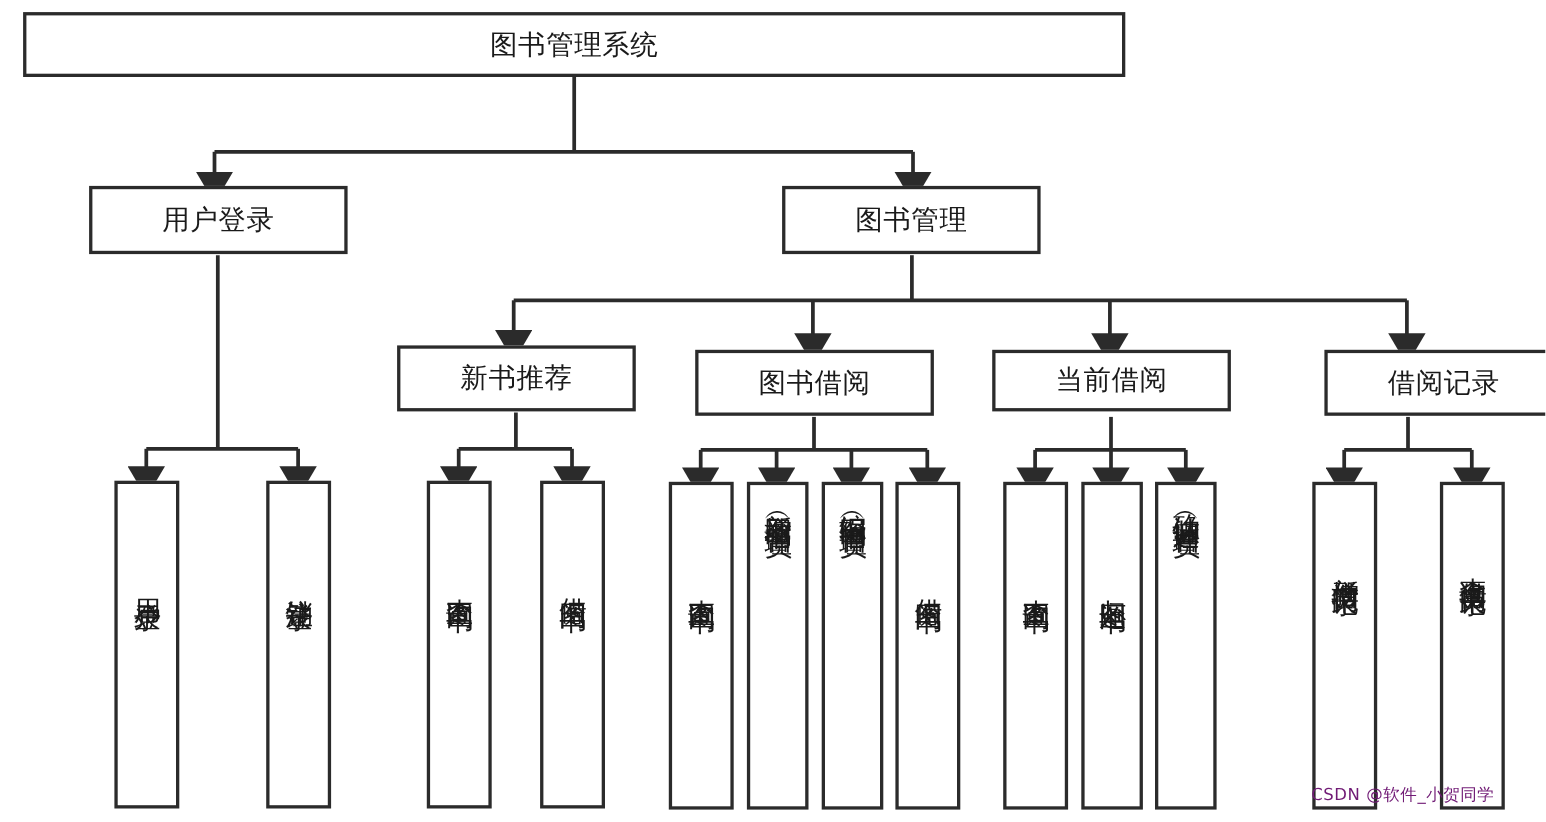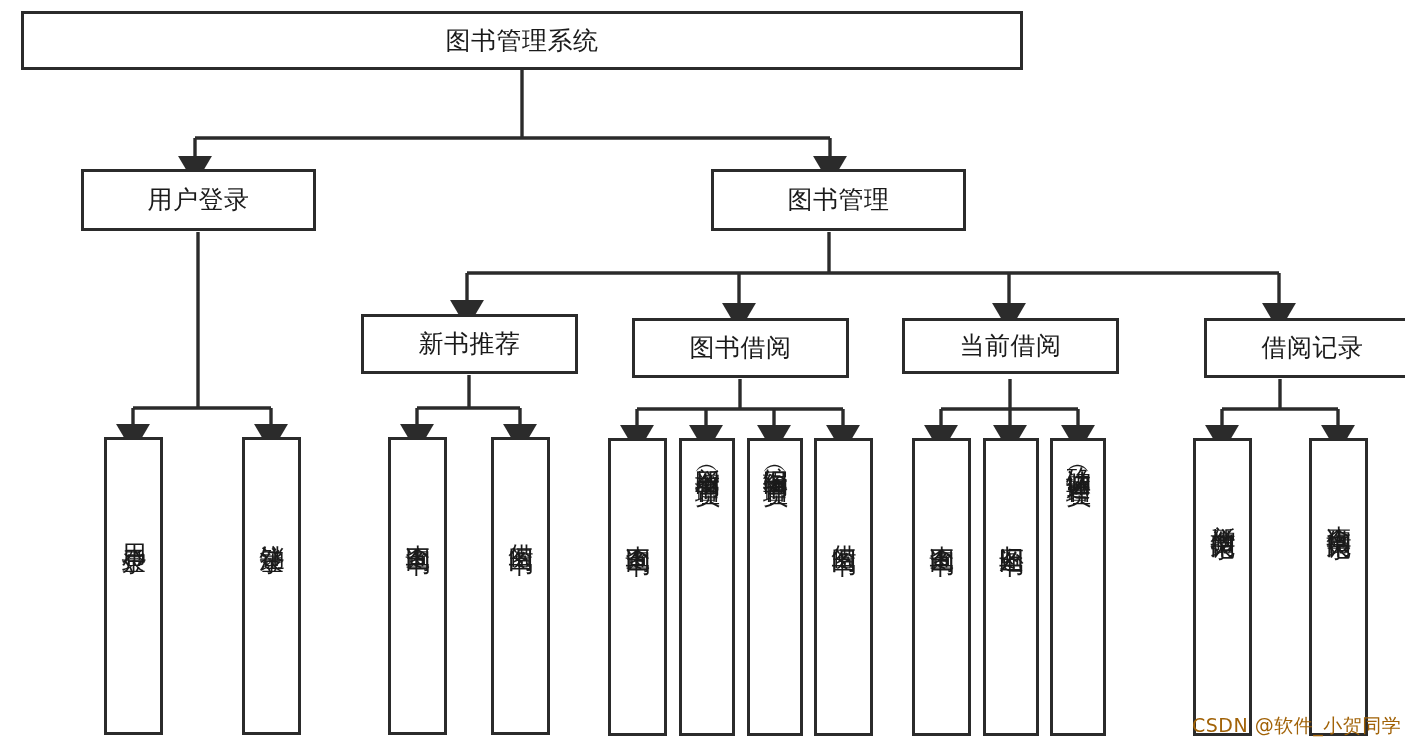--- a/index.html
+++ b/index.html
@@ -62,22 +62,22 @@
   .node.vertical.mid .node-label {
     margin-top: 58px;
   }
   .node.vertical.low .node-label {
     margin-top: 78px;
   }
   .watermark {
     position: absolute;
     left: 1192px;
     top: 713px;
-    font-size: 19px;
-    color: #a16207;
+    font-size: 15px;
+    color: #701a75;
     white-space: nowrap;
     z-index: 20;
     letter-spacing: 0.5px;
   }
 </style>
 </head>
 <body>
 
 <div id="diagram-canvas">
 
@@ -131,21 +131,21 @@
     </g>
   </svg>
 
   <div class="node horizontal" style="left:21px; top:11px; width:1002px; height:59px;">
     <span class="node-label">图书管理系统</span>
   </div>
 
   <div class="node horizontal" style="left:81px; top:169px; width:235px; height:62px;">
     <span class="node-label">用户登录</span>
   </div>
-  <div class="node horizontal" style="left:711px; top:169px; width:255px; height:62px;">
+  <div class="node horizontal" style="left:711px; top:169px; width:235px; height:62px;">
     <span class="node-label">图书管理</span>
   </div>
 
   <div class="node horizontal" style="left:632px; top:318px; width:217px; height:60px;">
     <span class="node-label">图书借阅</span>
   </div>
   <div class="node horizontal" style="left:361px; top:314px; width:217px; height:60px;">
     <span class="node-label">新书推荐</span>
   </div>
   <div class="node horizontal" style="left:902px; top:318px; width:217px; height:56px;">

